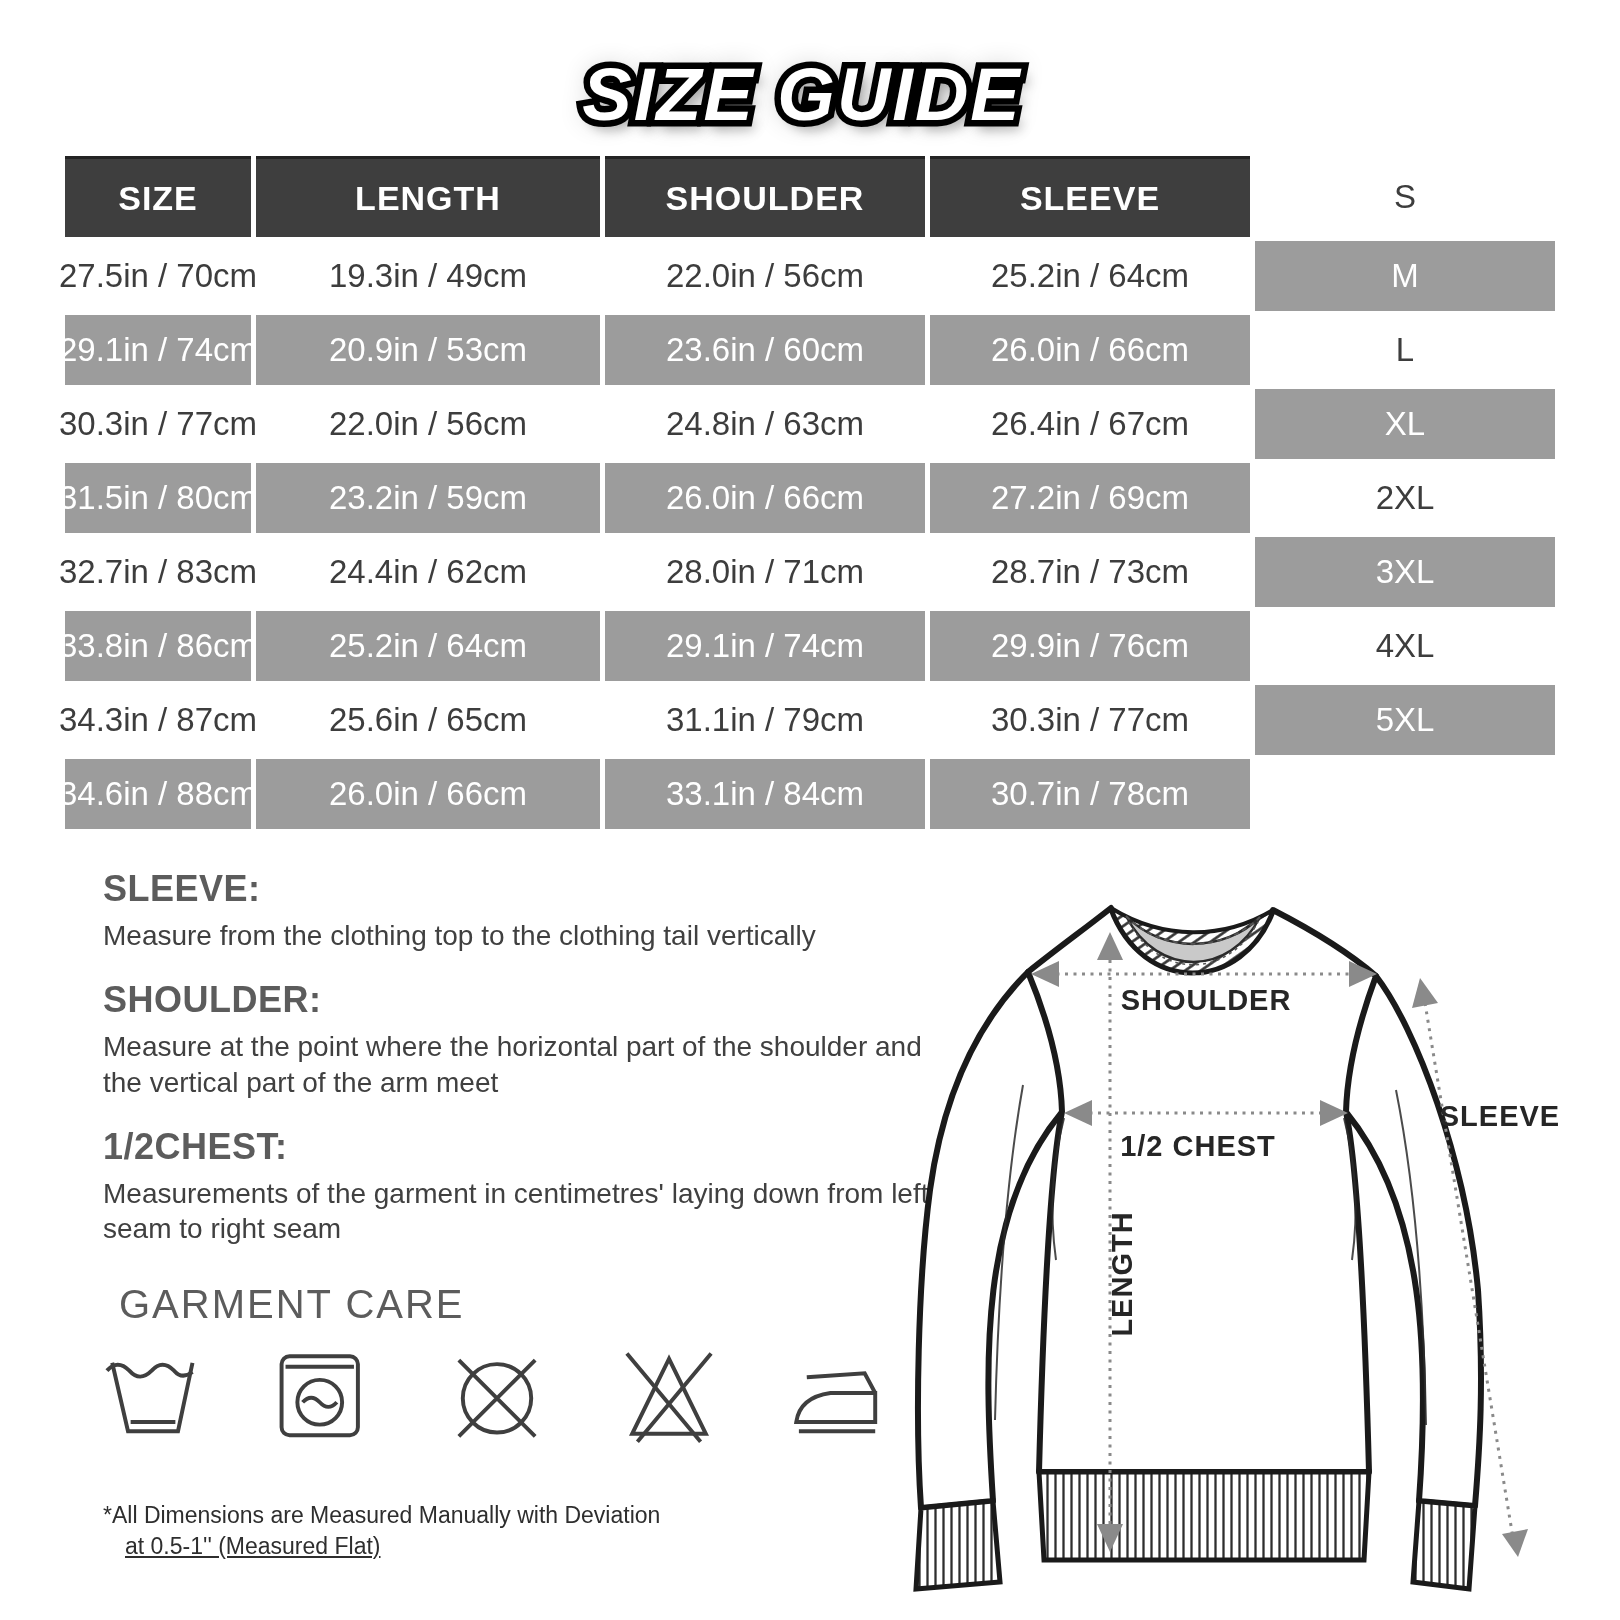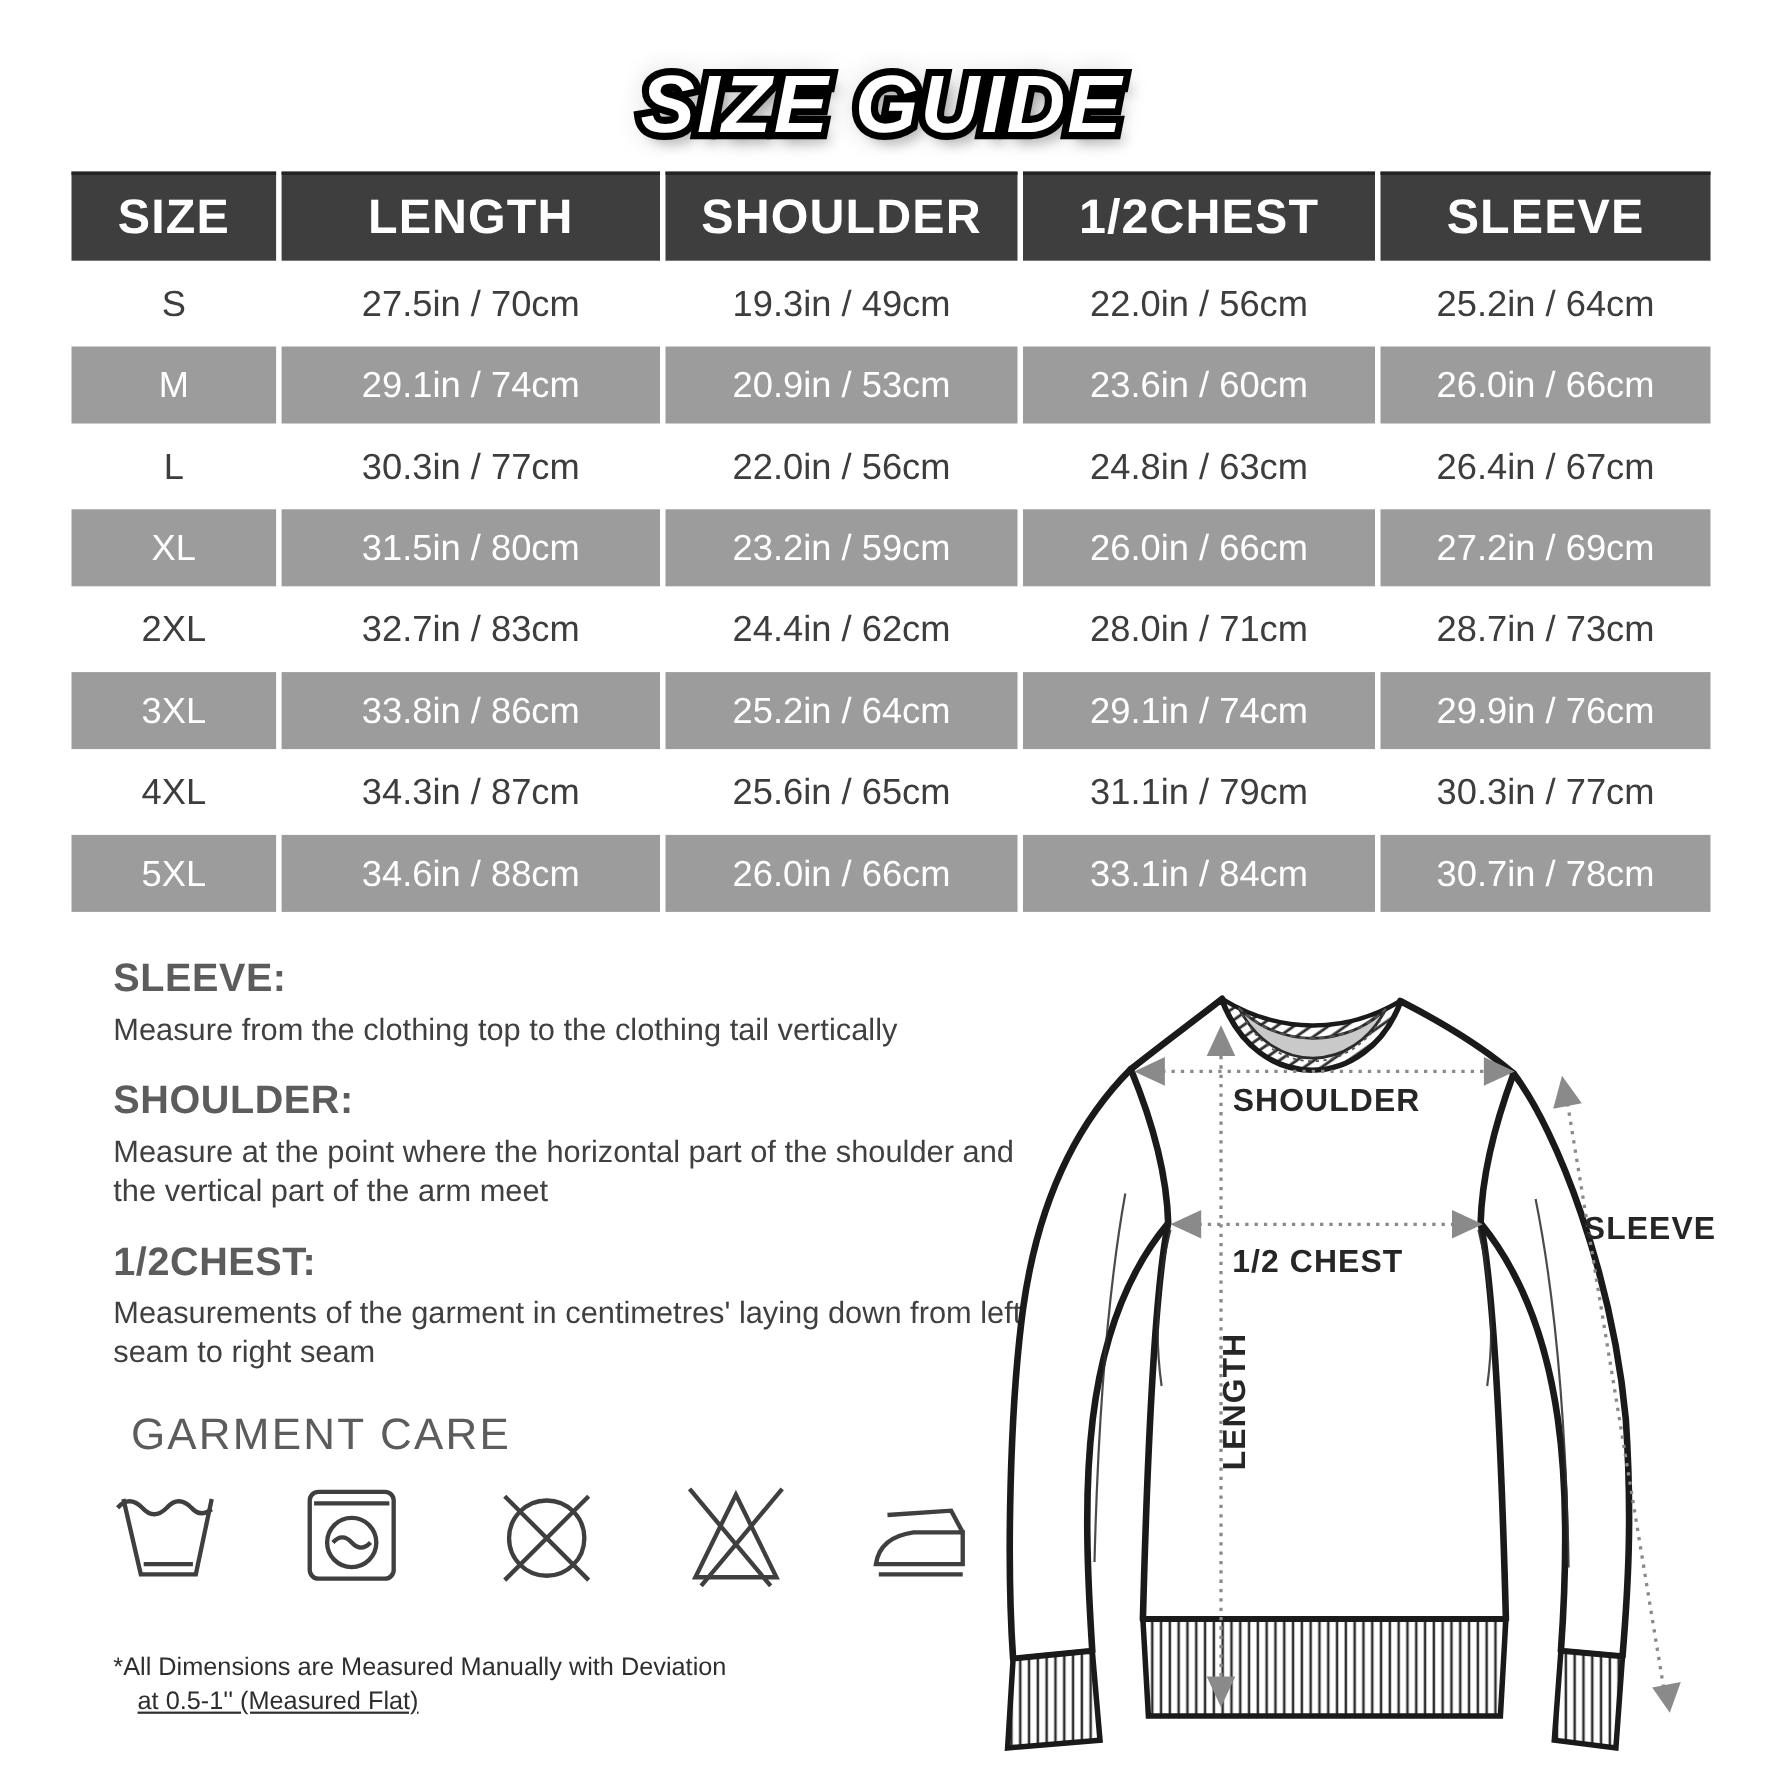--- a/index.html
+++ b/index.html
@@ -31,21 +31,21 @@
     grid-template-columns:186px 344px 320px 320px 300px;
     grid-template-rows:81px repeat(8,70px);
     column-gap:5px;row-gap:4px;
   }
   .size-table > div{
     display:flex;align-items:center;justify-content:center;
     white-space:nowrap;
   }
   .th{
     background:#3e3e3e;color:#ffffff;font-weight:bold;
-    font-size:44px;letter-spacing:1px;border-top:3px solid #232323;
+    font-size:34px;letter-spacing:1px;border-top:3px solid #232323;
   }
   .tw{background:#ffffff;color:#3d3d3d;font-size:33px;}
   .tg{background:#9c9c9c;color:#ffffff;font-size:33px;}
 
   
   .info{position:absolute;left:103px;top:868px;width:845px;}
   .term{
     font-size:36px;font-weight:bold;color:#5c5c5c;
     letter-spacing:.5px;margin:26px 0 8px 0;
   }
@@ -77,21 +77,20 @@
 
   <div class="title">
     <span class="layer t-stroke">SIZE GUIDE</span>
     <span class="layer t-fill">SIZE GUIDE</span>
   </div>
 
   <div class="size-table">
     <div class="th">SIZE</div>
     <div class="th">LENGTH</div>
     <div class="th">SHOULDER</div>
-    <div class="th">1/2CHEST</div>
     <div class="th">SLEEVE</div>
 
     <div class="tw">S</div>
     <div class="tw">27.5in / 70cm</div>
     <div class="tw">19.3in / 49cm</div>
     <div class="tw">22.0in / 56cm</div>
     <div class="tw">25.2in / 64cm</div>
 
     <div class="tg">M</div>
     <div class="tg">29.1in / 74cm</div>

